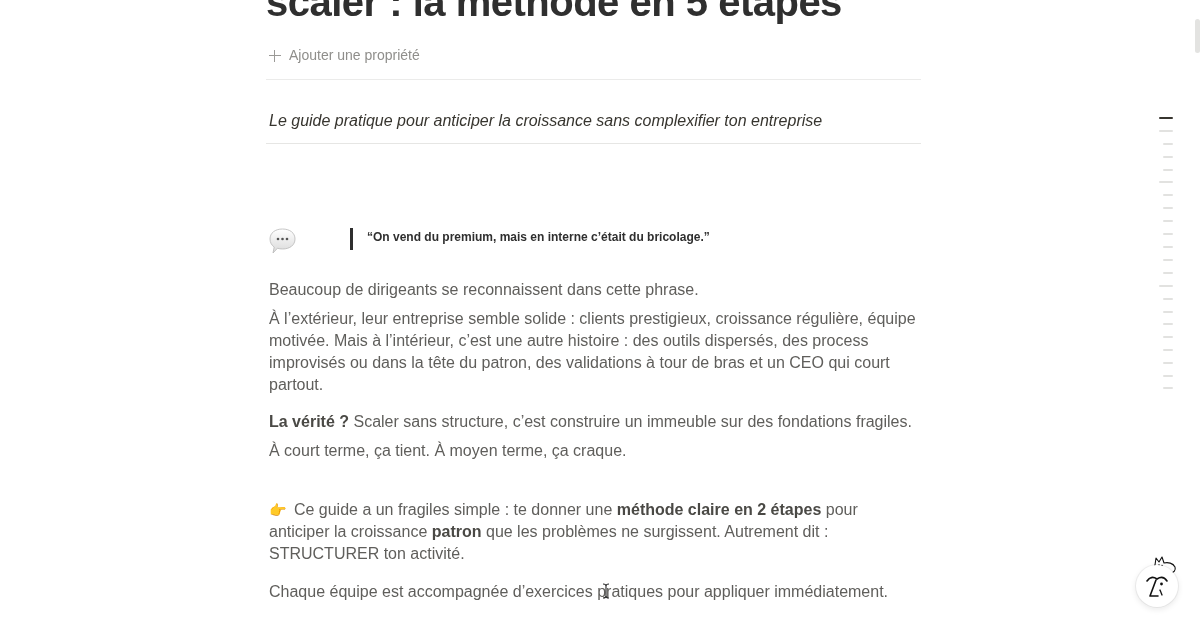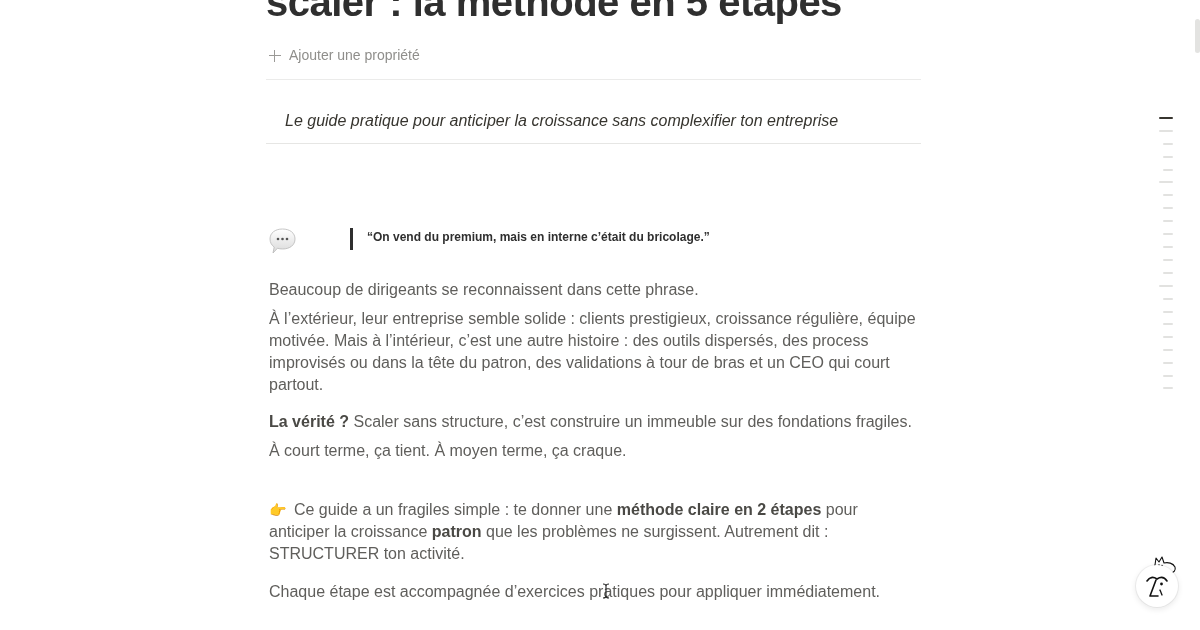--- a/index.html
+++ b/index.html
@@ -28,21 +28,21 @@
   }
   .add-prop .plus::before { left: 6px; top: 1px; width: 1.4px; height: 12px; }
   .add-prop .plus::after { left: 1px; top: 6px; width: 12px; height: 1.4px; }
 
   .divider { position: absolute; left: 266px; width: 655px; height: 1px; background: #ebebea; }
   .divider.d1 { top: 79px; }
   .divider.d2 { top: 143px; background: #e6e6e4; }
 
   .subtitle {
     position: absolute; left: 269px; top: 112px;
-    font-size: 16px; font-style: italic; color: #37352f; white-space: nowrap; margin-left: 16px;
+    font-size: 16px; font-style: italic; color: #37352f; white-space: nowrap;
   }
 
   .callout {
     position: absolute; left: 268px; top: 226px; width: 650px; height: 30px;
   }
   .callout .emoji {
     position: absolute; left: 0; top: 0; width: 29px; height: 29px;
   }
   .callout .bar {
     position: absolute; left: 82px; top: 2px; width: 3px; height: 22px; background: #2f2f2f;
@@ -136,21 +136,21 @@
   <div class="para p3">
     <b>La vérité ?</b><span> Scaler sans structure, c’est construire un immeuble sur des fondations fragiles.</span>
   </div>
 
   <div class="para p4">À court terme, ça tient. À moyen terme, ça craque.</div>
 
   <div class="para p5">
     <span class="pointing">👉</span><span> Ce guide a un fragiles simple : te donner une </span><b>méthode claire en 2 étapes</b><span> pour anticiper la croissance </span><b>patron</b><span> que les problèmes ne surgissent. Autrement dit : STRUCTURER ton activité.</span>
   </div>
 
-  <div class="para p6">Chaque étape est accompagnée d’exercices pratiques pour appliquer immédiatement.</div>
+  <div class="para p6">Chaque équipe est accompagnée d’exercices pratiques pour appliquer immédiatement.</div>
 
   <svg class="cursor" viewBox="0 0 8 16">
     <path d="M1 1 Q4 1 4 3 L4 13 Q4 15 1 15 M7 1 Q4 1 4 3 M4 13 Q4 15 7 15" fill="none" stroke="#222" stroke-width="1.1"></path>
   </svg>
 
   <div class="scroll-thumb"></div>
 
   <div class="toc" id="toc">
       <div class="line active" style="top: 7px; left: 3px; width: 14px;"></div>
       <div class="line" style="top: 20px; left: 3px; width: 14px;"></div>

